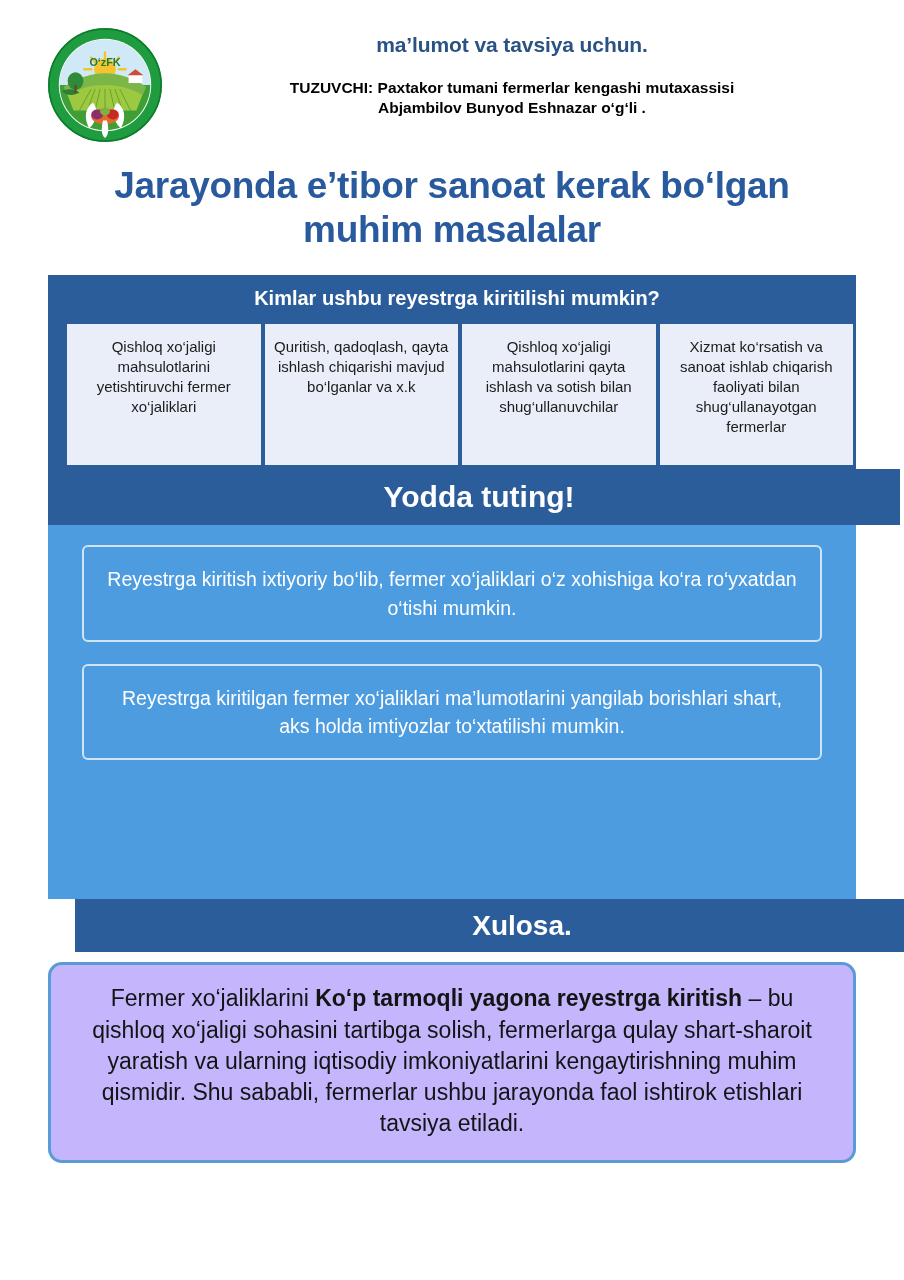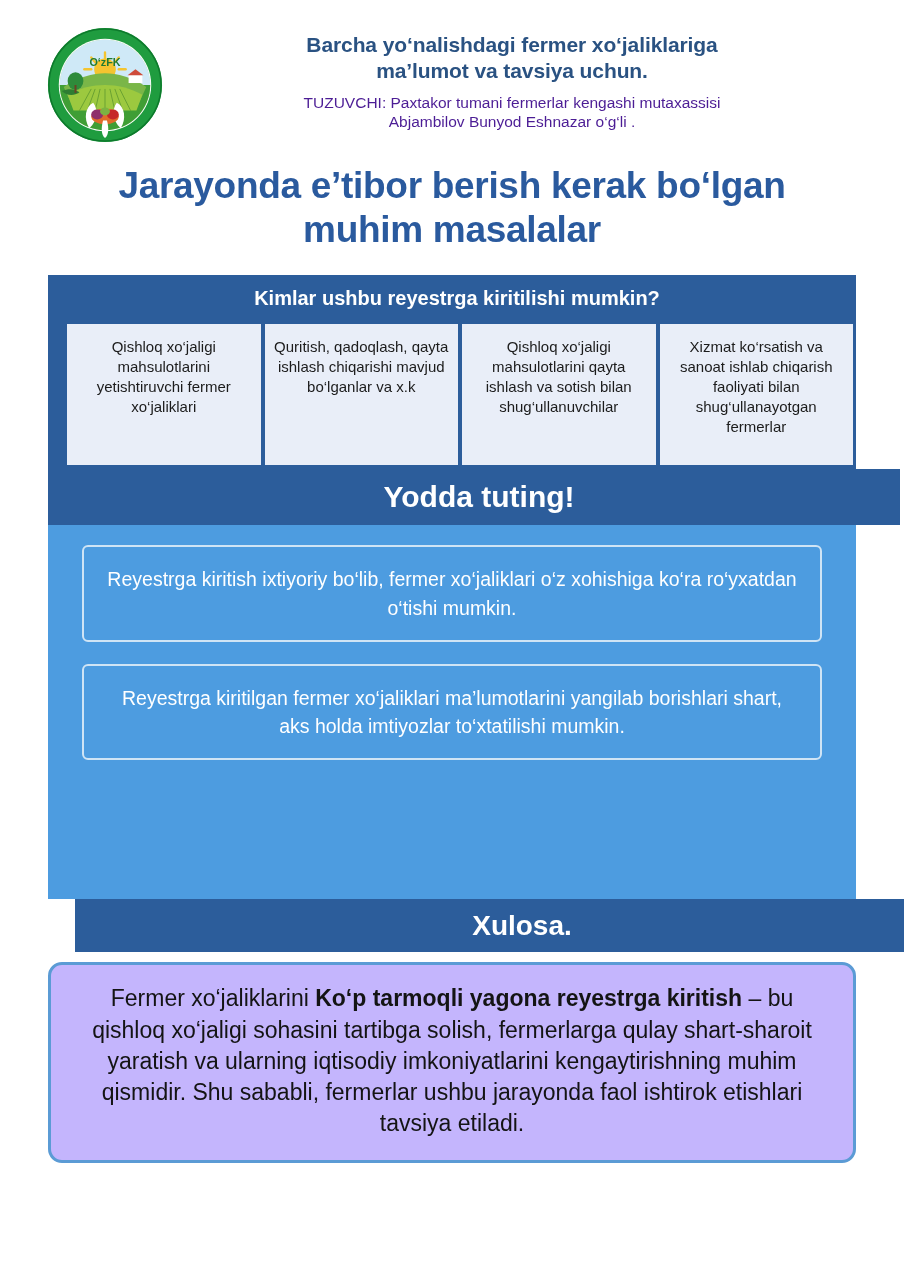--- a/index.html
+++ b/index.html
@@ -46,25 +46,25 @@
     padding-top: 10px;
   }
   .header-title {
     color: #2a5282;
     font-size: 21px;
     font-weight: bold;
     line-height: 1.25;
     letter-spacing: -0.1px;
   }
   .header-sub {
-    color: #4c1d95;
+    color: #000000;
     font-size: 15.5px;
-    font-weight: normal;
+    font-weight: bold;
     line-height: 1.25;
-    margin-top: 8px;
+    margin-top: 20px;
   }
 
   
   .main-title {
     text-align: center;
     color: #2a5a9e;
     font-size: 37px;
     font-weight: bold;
     line-height: 1.18;
     margin: 24px 0 0 0;
@@ -215,32 +215,31 @@
         <ellipse cx="52" cy="90" rx="6" ry="5" fill="#8e2f6b"></ellipse>
         <ellipse cx="68" cy="90" rx="6" ry="5" fill="#c62828"></ellipse>
         <ellipse cx="60" cy="87" rx="5" ry="4" fill="#7cb342"></ellipse>
         <path d="M58 96c-2 8-2 14 2 18 4-4 4-10 2-18z" fill="#ffffff"></path>
         <text x="60" y="41" font-family="'Liberation Sans', sans-serif" font-size="11" font-weight="bold" fill="#1f7a33" text-anchor="middle">O‘zFK</text>
       </svg>
     </div>
 
     <div class="header-text">
       <div class="header-title">
-        <div>Barcha yo‘nalishdagi fermer xo‘jaliklariga</div>
         <div>ma’lumot va tavsiya uchun.</div>
       </div>
       <div class="header-sub">
         <div>TUZUVCHI: Paxtakor tumani fermerlar kengashi mutaxassisi</div>
         <div>Abjambilov Bunyod Eshnazar o‘g‘li   .</div>
       </div>
     </div>
   </div>
 
   <div class="main-title">
-    <div>Jarayonda e’tibor berish kerak bo‘lgan</div>
+    <div>Jarayonda e’tibor sanoat kerak bo‘lgan</div>
     <div>muhim masalalar</div>
   </div>
 
   <div class="bar bar-qualify">Kimlar ushbu reyestrga kiritilishi mumkin?</div>
 
   <div class="qualify-table">
     <div class="qualify-cell">Qishloq xo‘jaligi mahsulotlarini yetishtiruvchi fermer xo‘jaliklari</div>
     <div class="qualify-cell">Quritish, qadoqlash, qayta ishlash chiqarishi mavjud bo‘lganlar va x.k</div>
     <div class="qualify-cell">Qishloq xo‘jaligi mahsulotlarini qayta ishlash va sotish bilan shug‘ullanuvchilar</div>
     <div class="qualify-cell">Xizmat ko‘rsatish va sanoat ishlab chiqarish faoliyati bilan shug‘ullanayotgan fermerlar</div>

